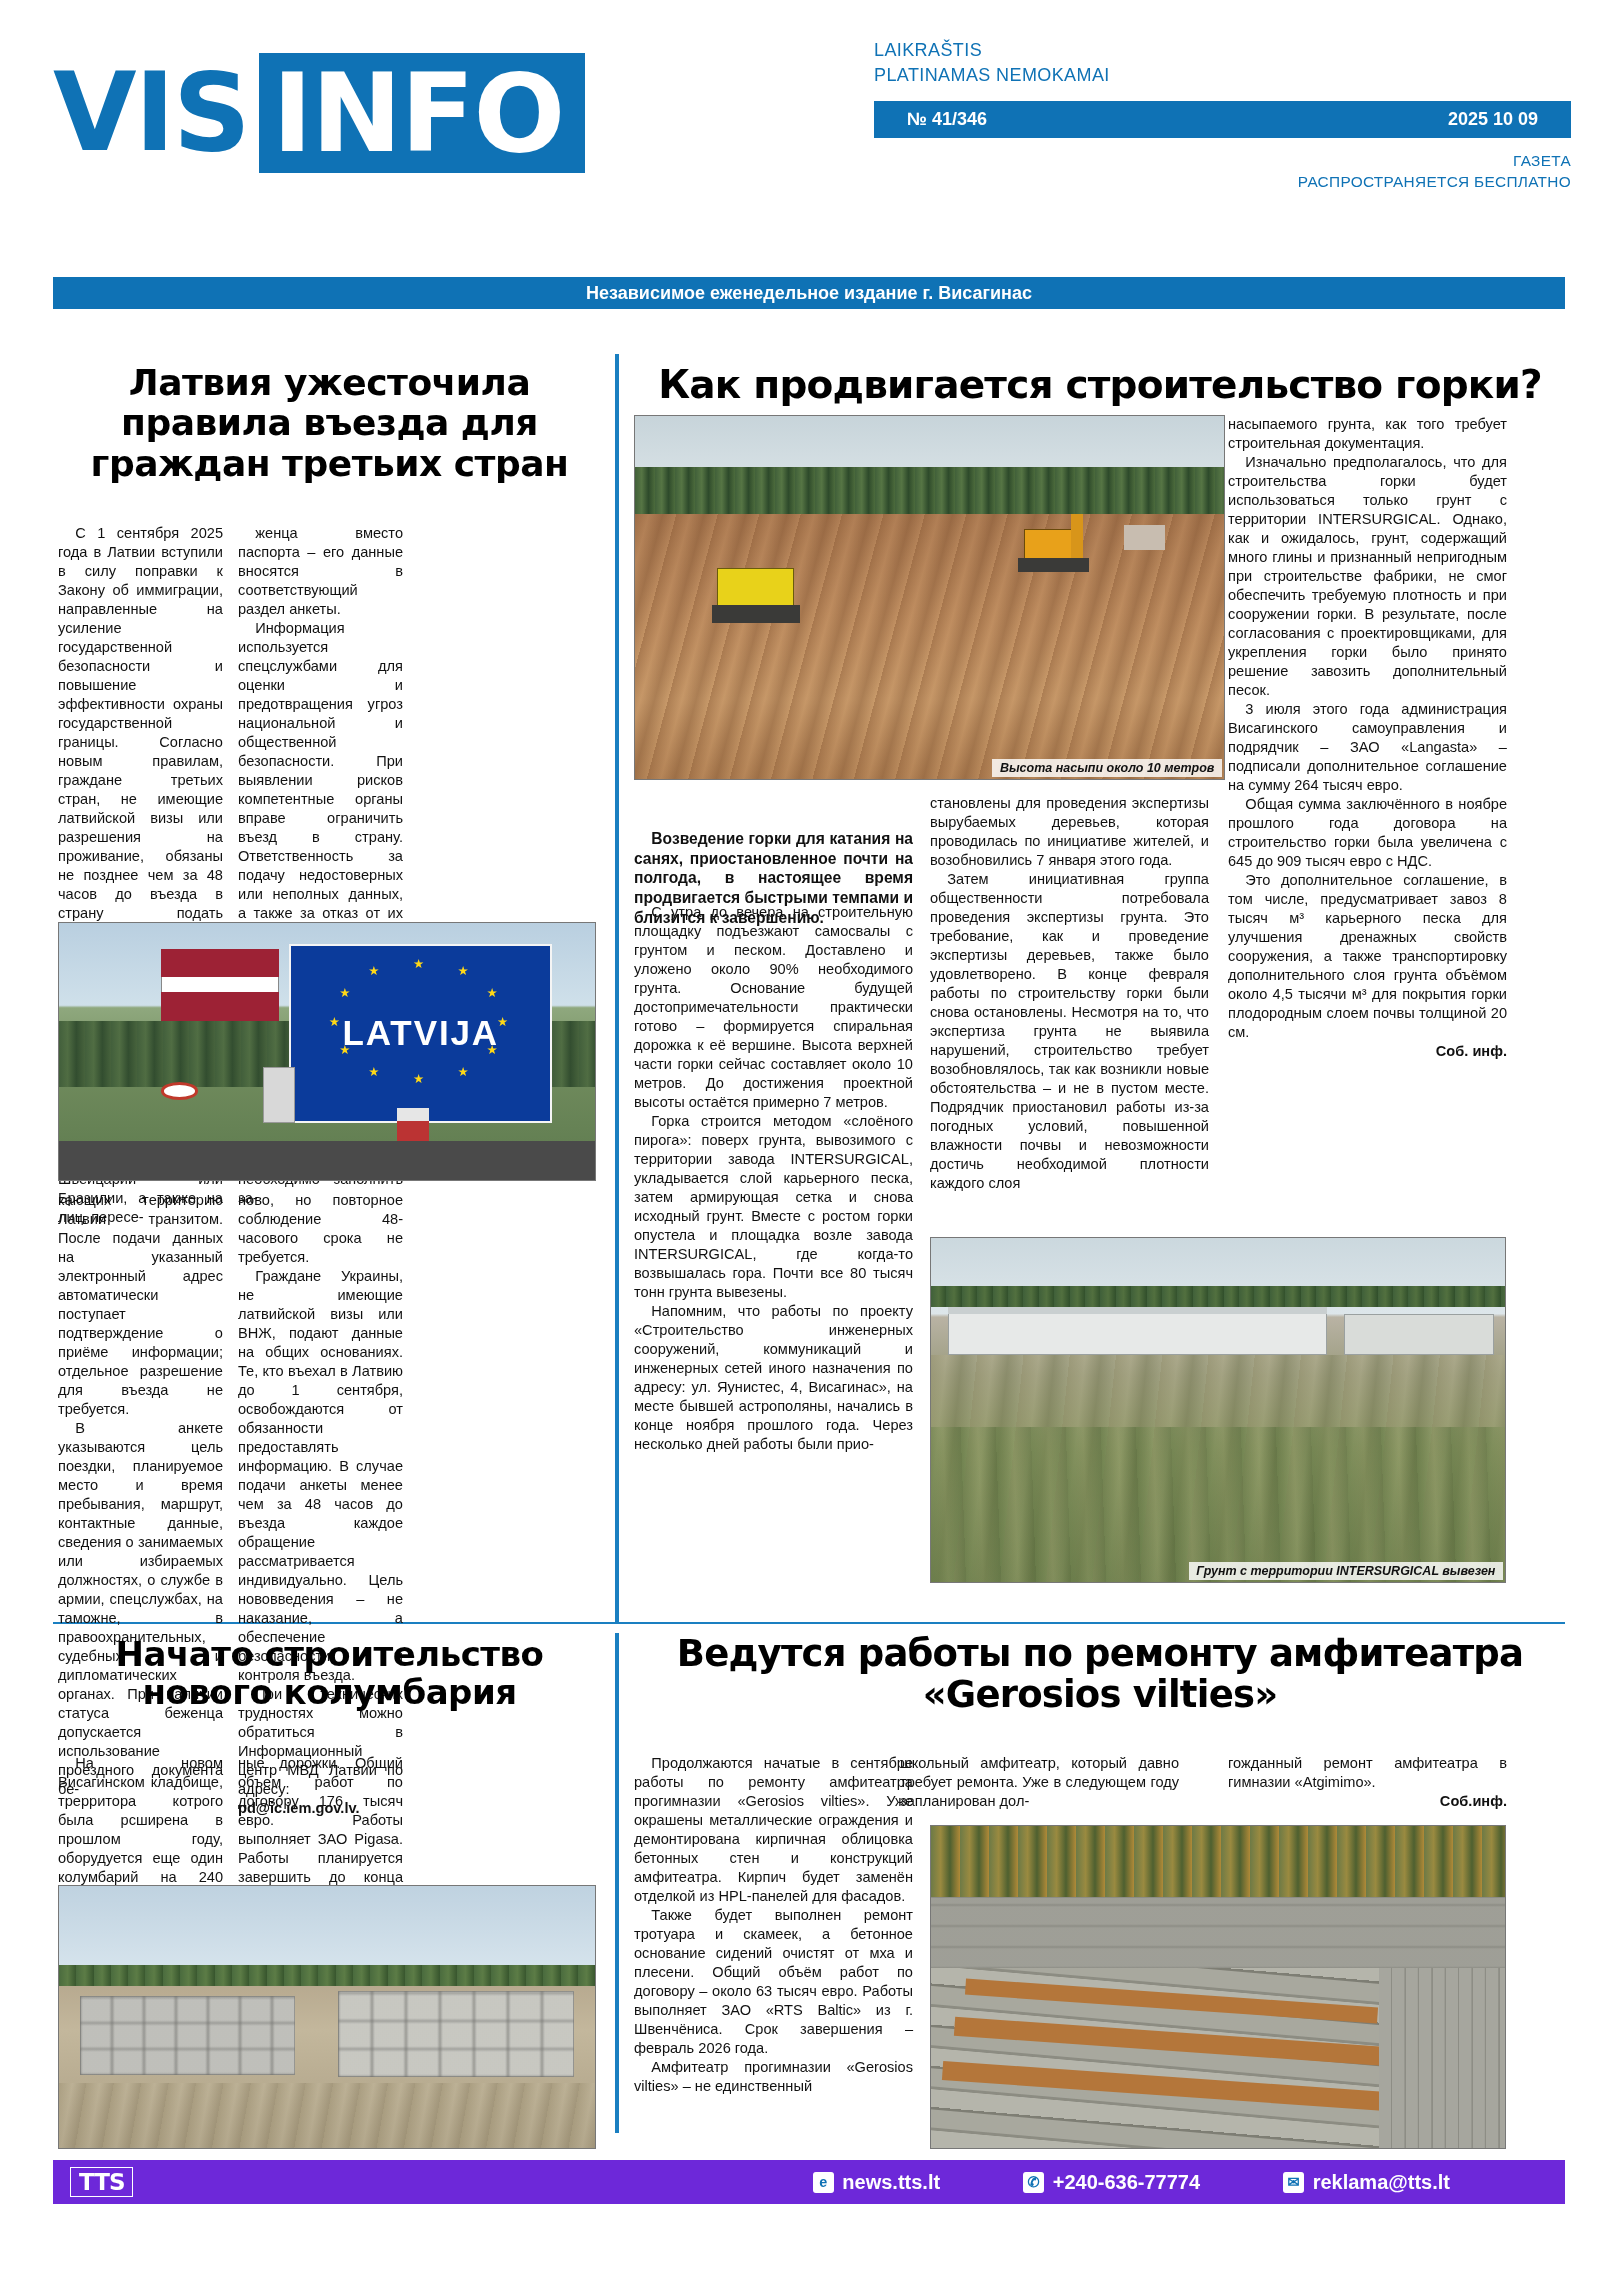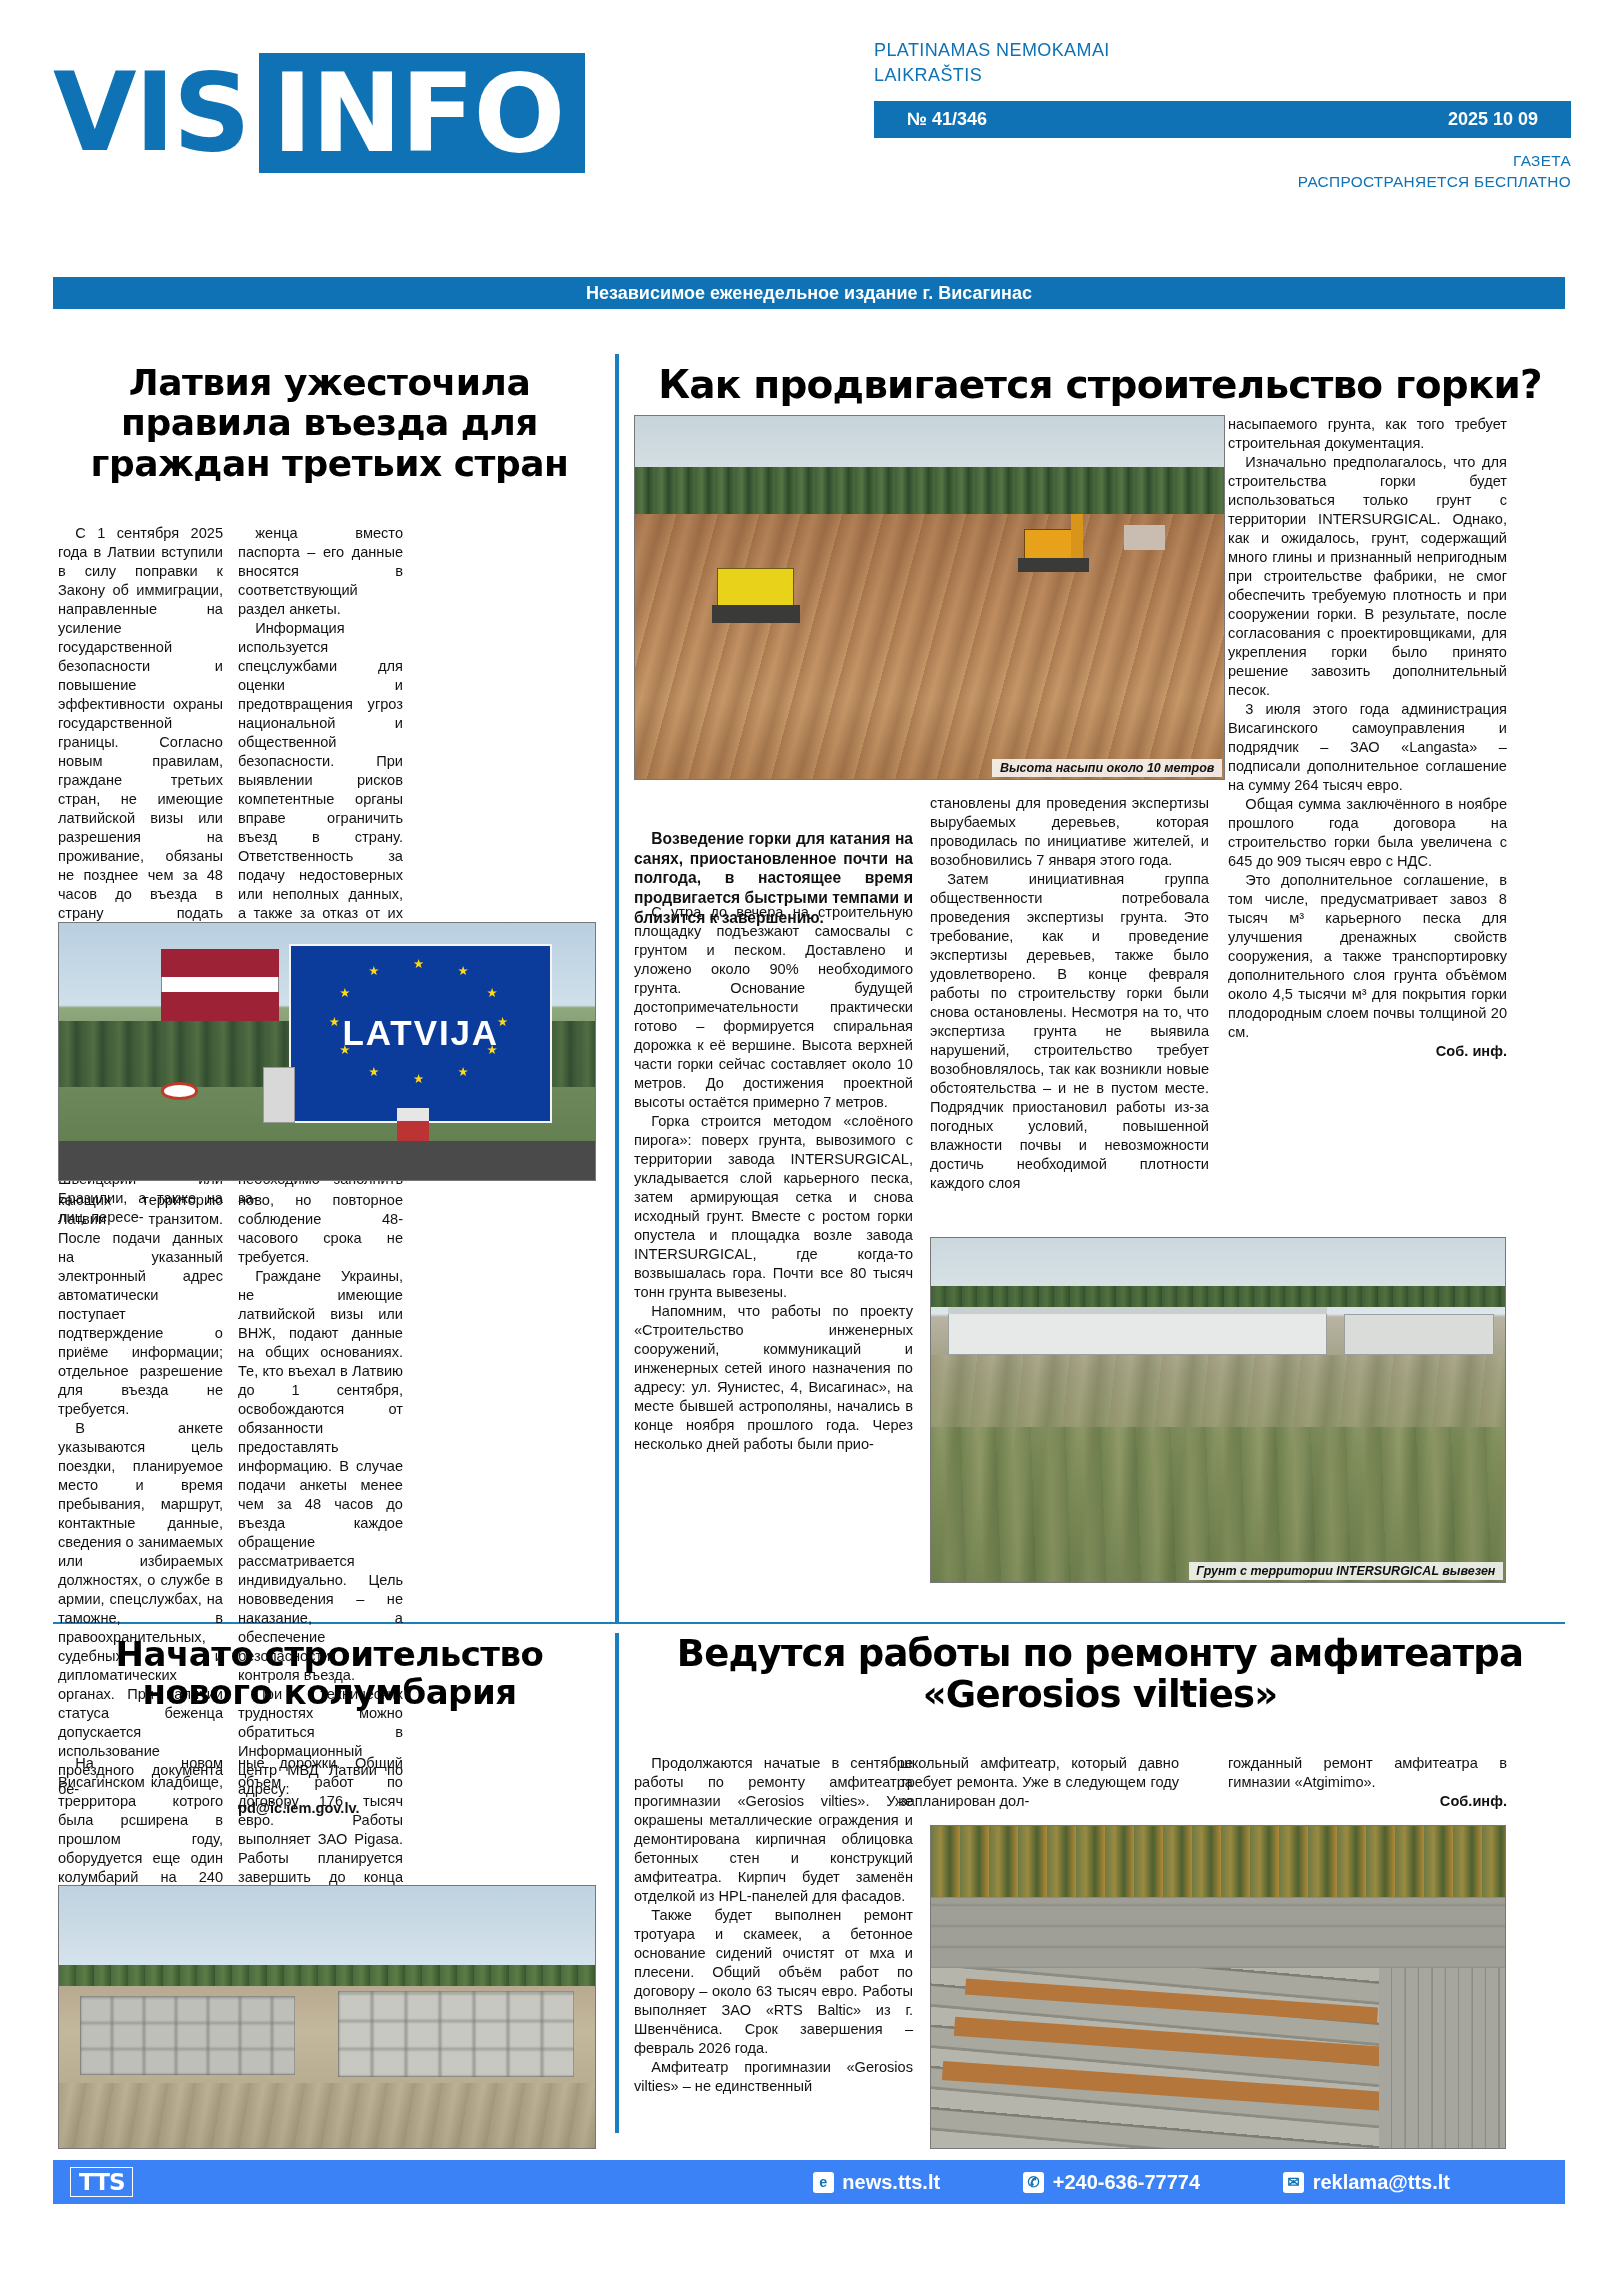--- a/index.html
+++ b/index.html
@@ -147,21 +147,21 @@
     font-size: 12.5px;
     padding: 1.9px 7.7px;
     white-space: nowrap;
   }
 
   
   .footer {
     position: absolute;
     left: 53px; top: 2160px;
     width: 1512px; height: 44px;
-    background: #3b82f6;
+    background: #6d28d9;
     display: flex;
     align-items: center;
     color: #fff;
   }
   .tts-logo {
     margin-left: 17.3px;
     border: 1.9px solid #fff;
     padding: 1.9px 7.7px;
     font-family: "DejaVu Sans", sans-serif;
     font-weight: 700;
@@ -201,22 +201,22 @@
 
   <div class="masthead">
     <div class="logo-wrap">
       <span class="logo-vis">VIS</span>
       <span class="logo-info-box">
         <span class="logo-info">INFO</span>
       </span>
     </div>
 
     <div class="head-right">
+      <div class="lt-line">LAIKRAŠTIS</div>
       <div class="lt-line">PLATINAMAS NEMOKAMAI</div>
-      <div class="lt-line">LAIKRAŠTIS</div>
       <div class="issue-bar">
         <span>№ 41/346</span>
         <span>2025 10 09</span>
       </div>
       <div class="ru-line">ГАЗЕТА</div>
       <div class="ru-line" style="margin-top:0">РАСПРОСТРАНЯЕТСЯ БЕСПЛАТНО</div>
     </div>
   </div>
 
   <div class="slogan-bar">Независимое еженедельное издание г. Висагинас</div>

